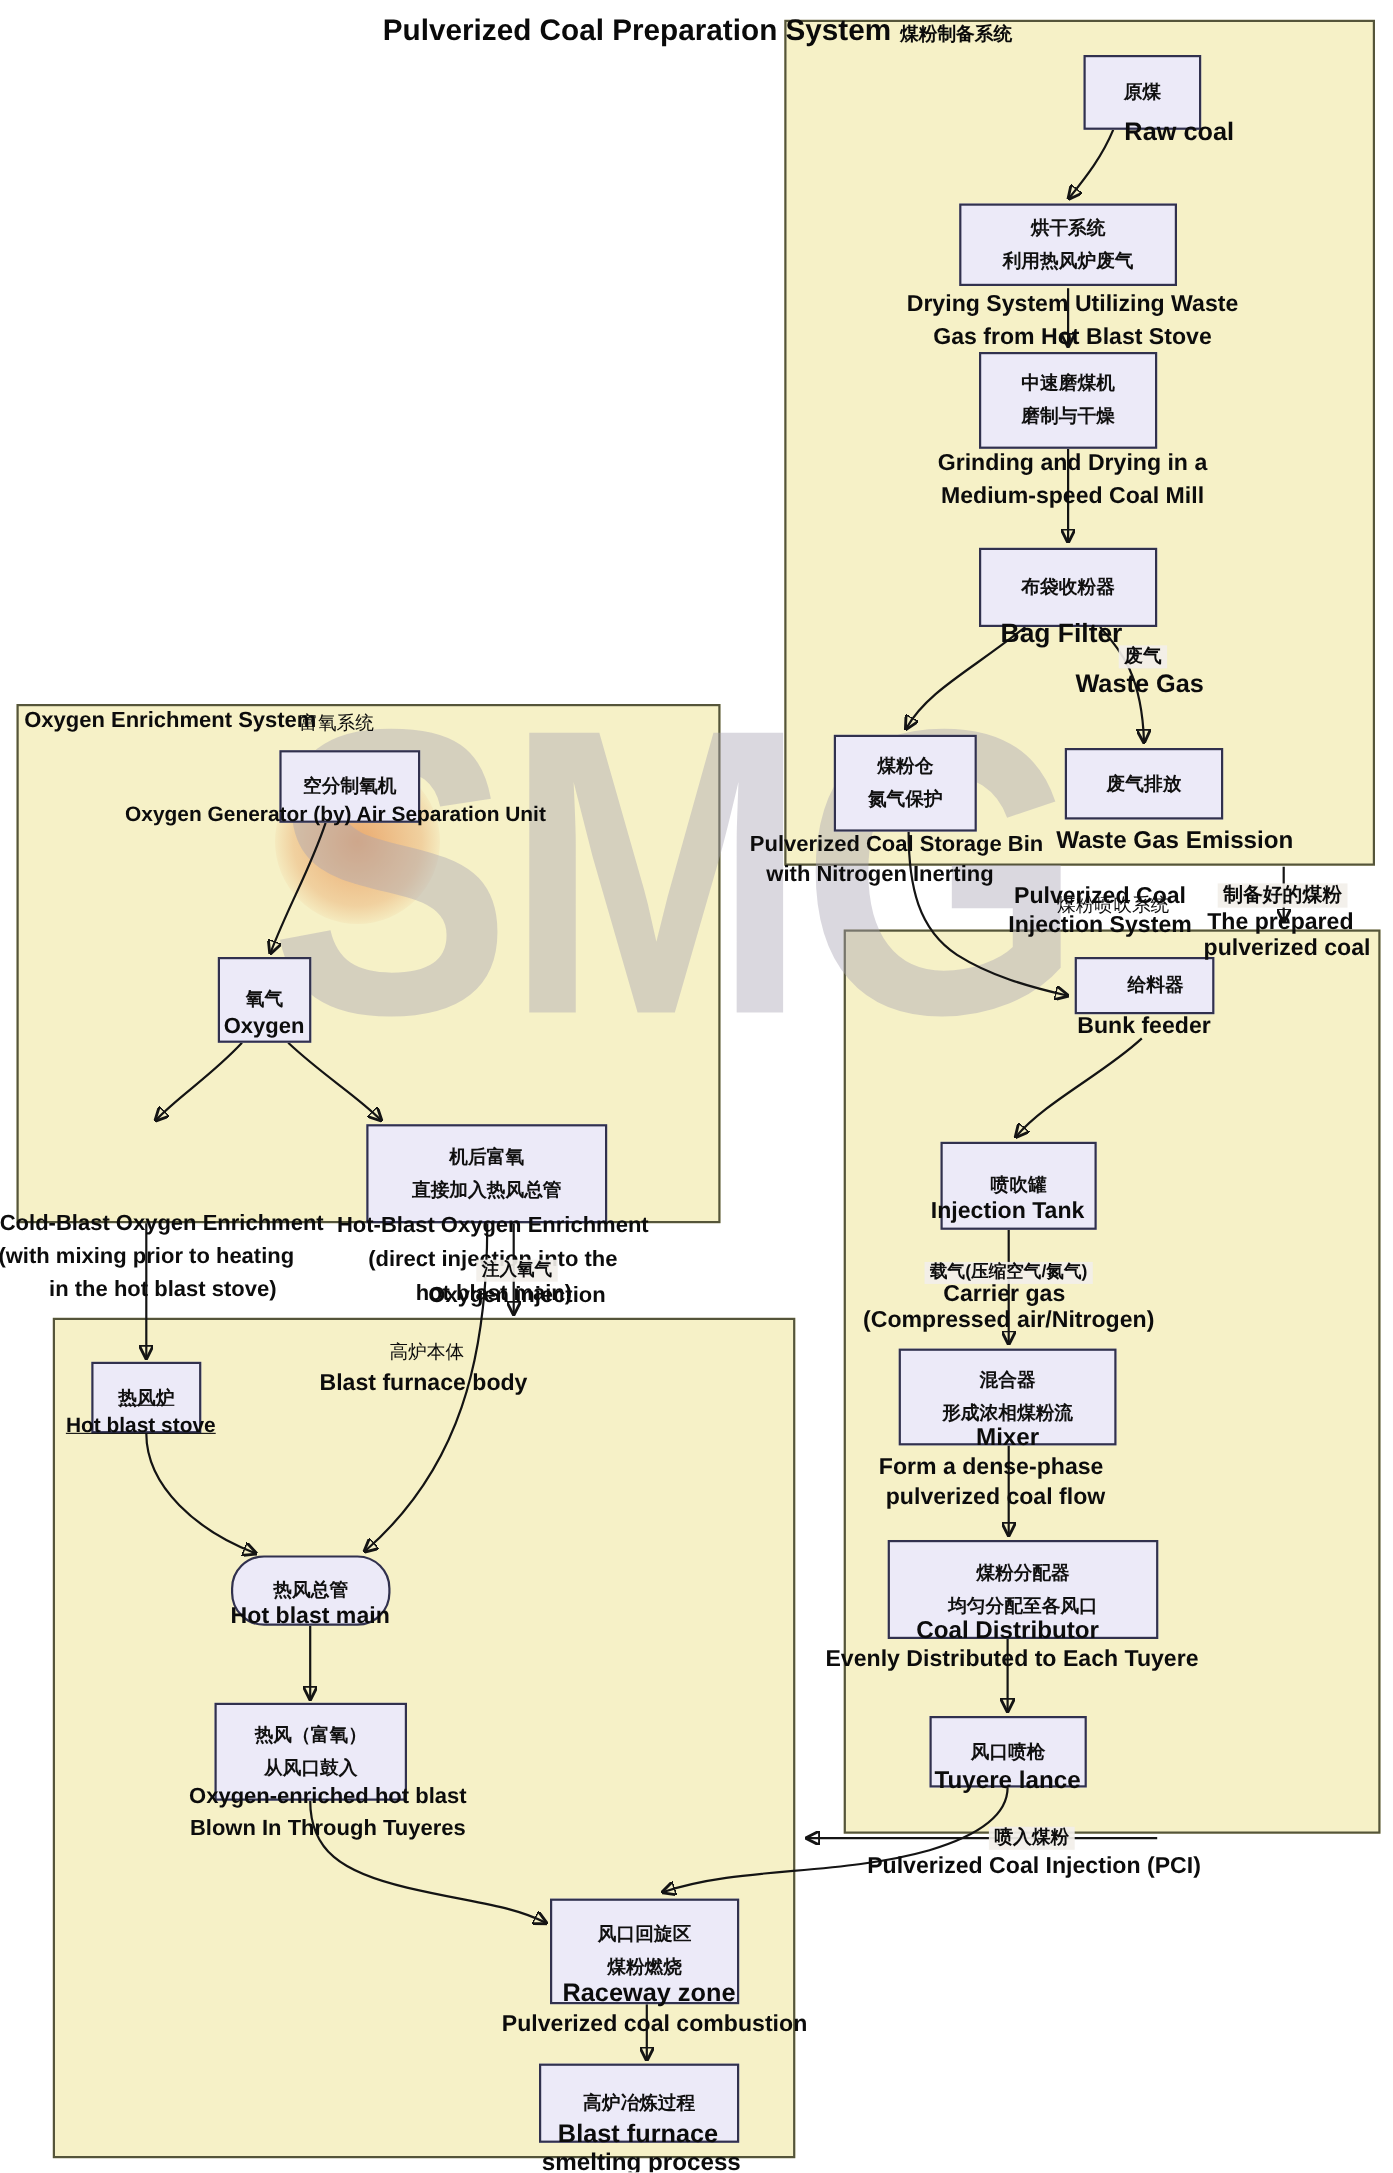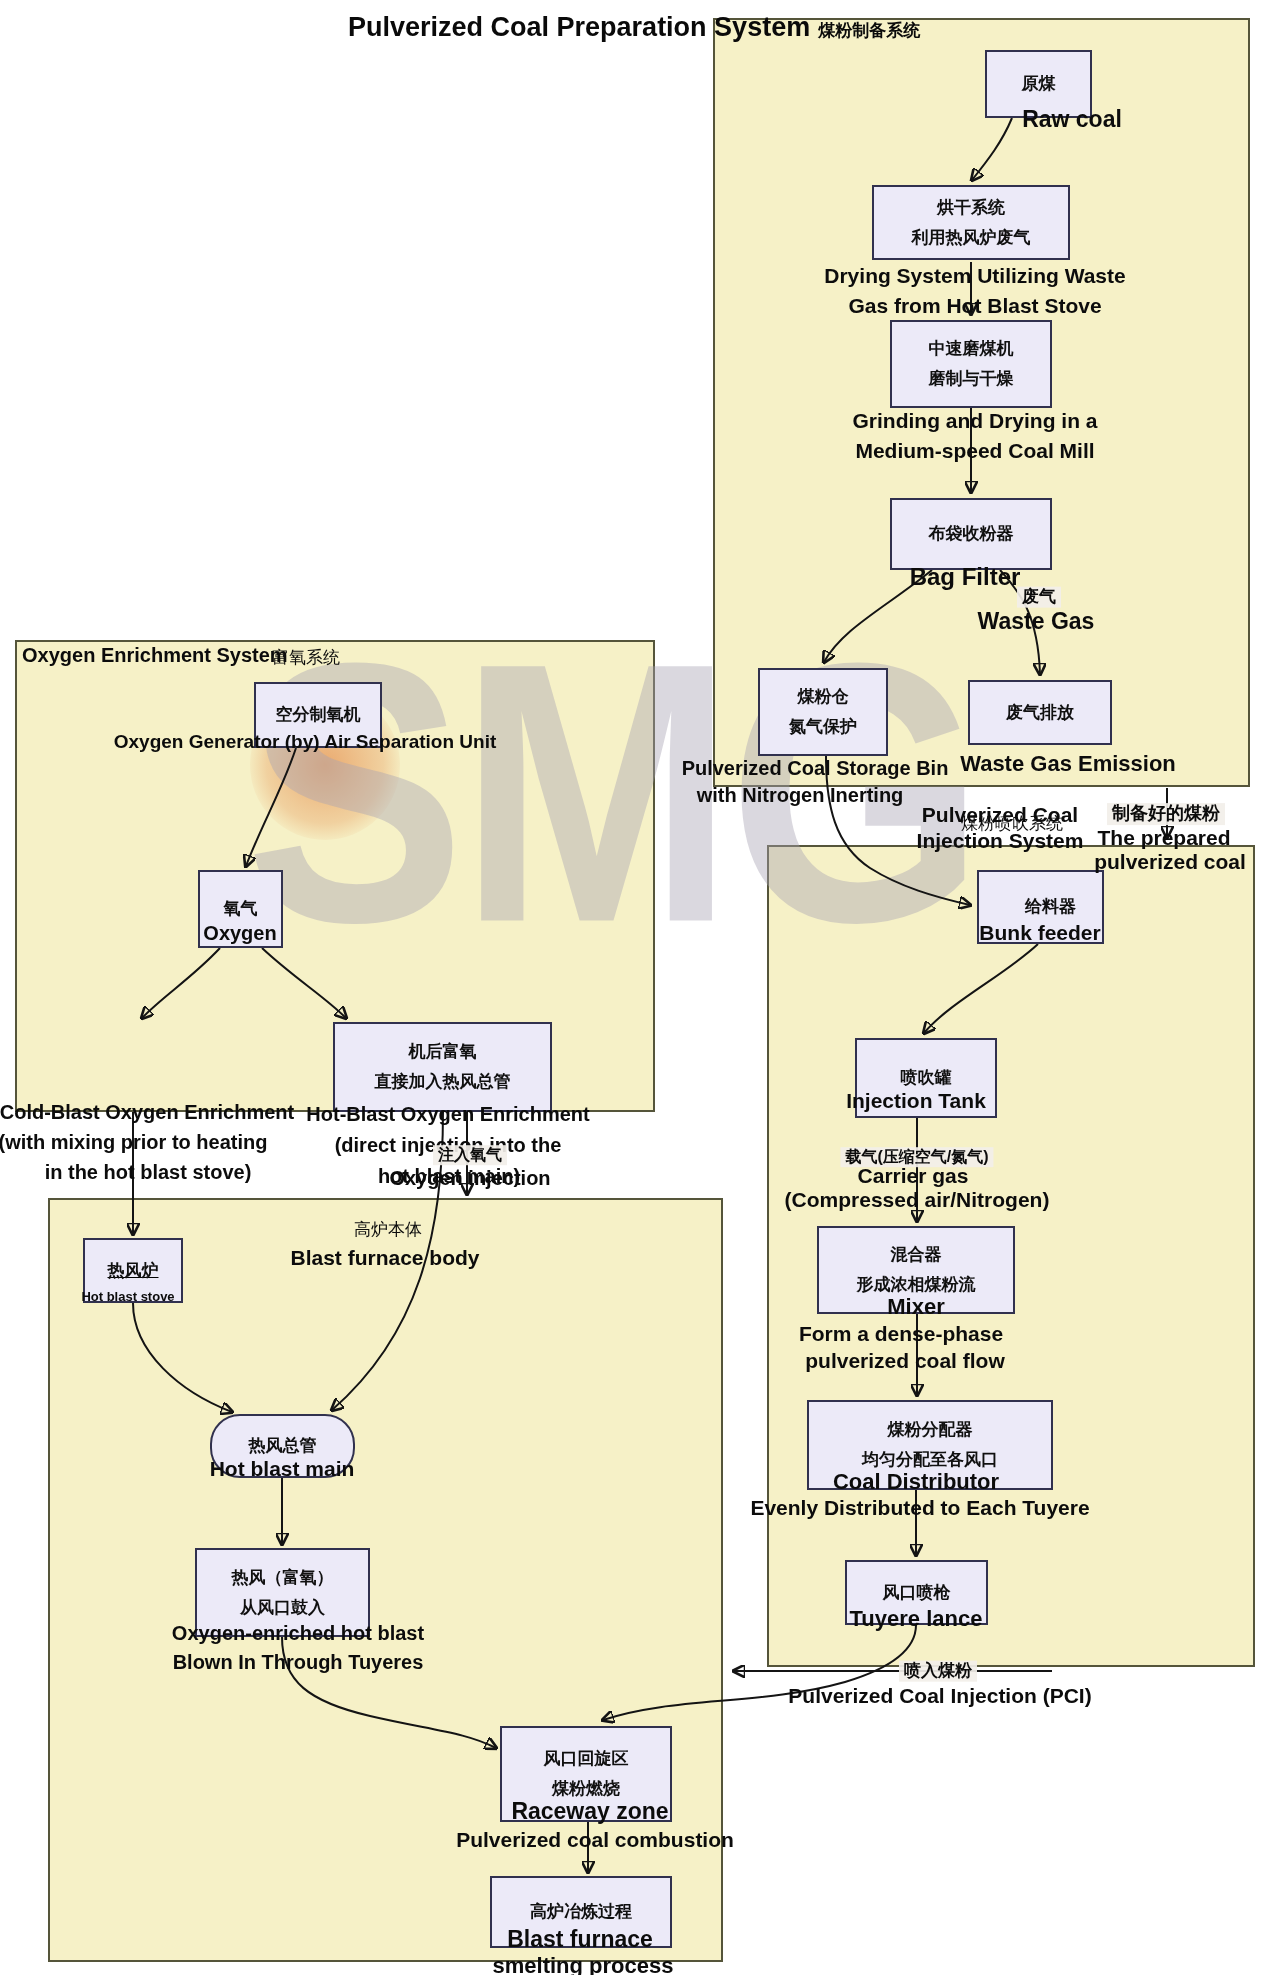--- a/index.html
+++ b/index.html
@@ -101,21 +101,21 @@
     <div class="node" style="left: 758px; top: 668px; width: 130px; height: 88px;">
       <div class="zh">煤粉仓</div>
       <div class="zh">氮气保护</div>
     </div>
     <div class="flabel bold" style="left: 815px; top: 768px; font-size: 20px;">Pulverized Coal Storage Bin</div>
     <div class="flabel bold" style="left: 800px; top: 795px; font-size: 20px;">with Nitrogen Inerting</div>
     <div class="node" style="left: 968px; top: 680px; width: 144px; height: 65px;">
       <div class="zh">废气排放</div>
     </div>
     <div class="flabel bold" style="left: 1068px; top: 764px; font-size: 22px;">Waste Gas Emission</div>
-    <div class="node" style="left: 977px; top: 870px; width: 127px; height: 74px; padding-left: 20px;">
+    <div class="node" style="left: 977px; top: 870px; width: 127px; height: 52px; padding-left: 20px;">
       <div class="zh">给料器</div>
     </div>
     <div class="flabel bold" style="left: 1040px; top: 933px; font-size: 21px;">Bunk feeder</div>
     <div class="node" style="left: 855px; top: 1038px; width: 142px; height: 80px;">
       <div class="zh">喷吹罐</div>
     </div>
     <div class="flabel bold" style="left: 916px; top: 1101px; font-size: 21px;">Injection Tank</div>
     <div class="node" style="left: 817px; top: 1226px; width: 198px; height: 88px;">
       <div class="zh">混合器</div>
       <div class="zh">形成浓相煤粉流</div>
@@ -147,21 +147,21 @@
     <div class="node" style="left: 333px; top: 1022px; width: 219px; height: 90px;">
       <div class="zh">机后富氧</div>
       <div class="zh">直接加入热风总管</div>
     </div>
     <div class="flabel bold" style="left: 448px; top: 1114px; font-size: 20px;">Hot-Blast Oxygen Enrichment</div>
     <div class="flabel bold" style="left: 448px; top: 1145px; font-size: 20px;">(direct injection into the</div>
     <div class="flabel bold" style="left: 449px; top: 1176px; font-size: 20px;">hot blast main)</div>
     <div class="node" style="left: 83px; top: 1238px; width: 100px; height: 65px; text-decoration: underline;">
       <div class="zh">热风炉</div>
     </div>
-    <div class="flabel bold" style="left: 128px; top: 1297px; font-size: 13px;">Hot blast stove</div>
+    <div class="flabel bold" style="left: 128px; top: 1297px; font-size: 19px; text-decoration: underline;">Hot blast stove</div>
     <div class="node" style="left: 210px; top: 1414px; width: 145px; height: 64px; border-radius: 30px;">
       <div class="zh">热风总管</div>
     </div>
     <div class="flabel bold" style="left: 282px; top: 1469px; font-size: 21px;">Hot blast main</div>
     <div class="node" style="left: 195px; top: 1548px; width: 175px; height: 89px;">
       <div class="zh">热风（富氧）</div>
       <div class="zh">从风口鼓入</div>
     </div>
     <div class="flabel bold" style="left: 298px; top: 1633px; font-size: 20px;">Oxygen-enriched hot blast</div>
     <div class="flabel bold" style="left: 298px; top: 1662px; font-size: 20px;">Blown In Through Tuyeres</div>

